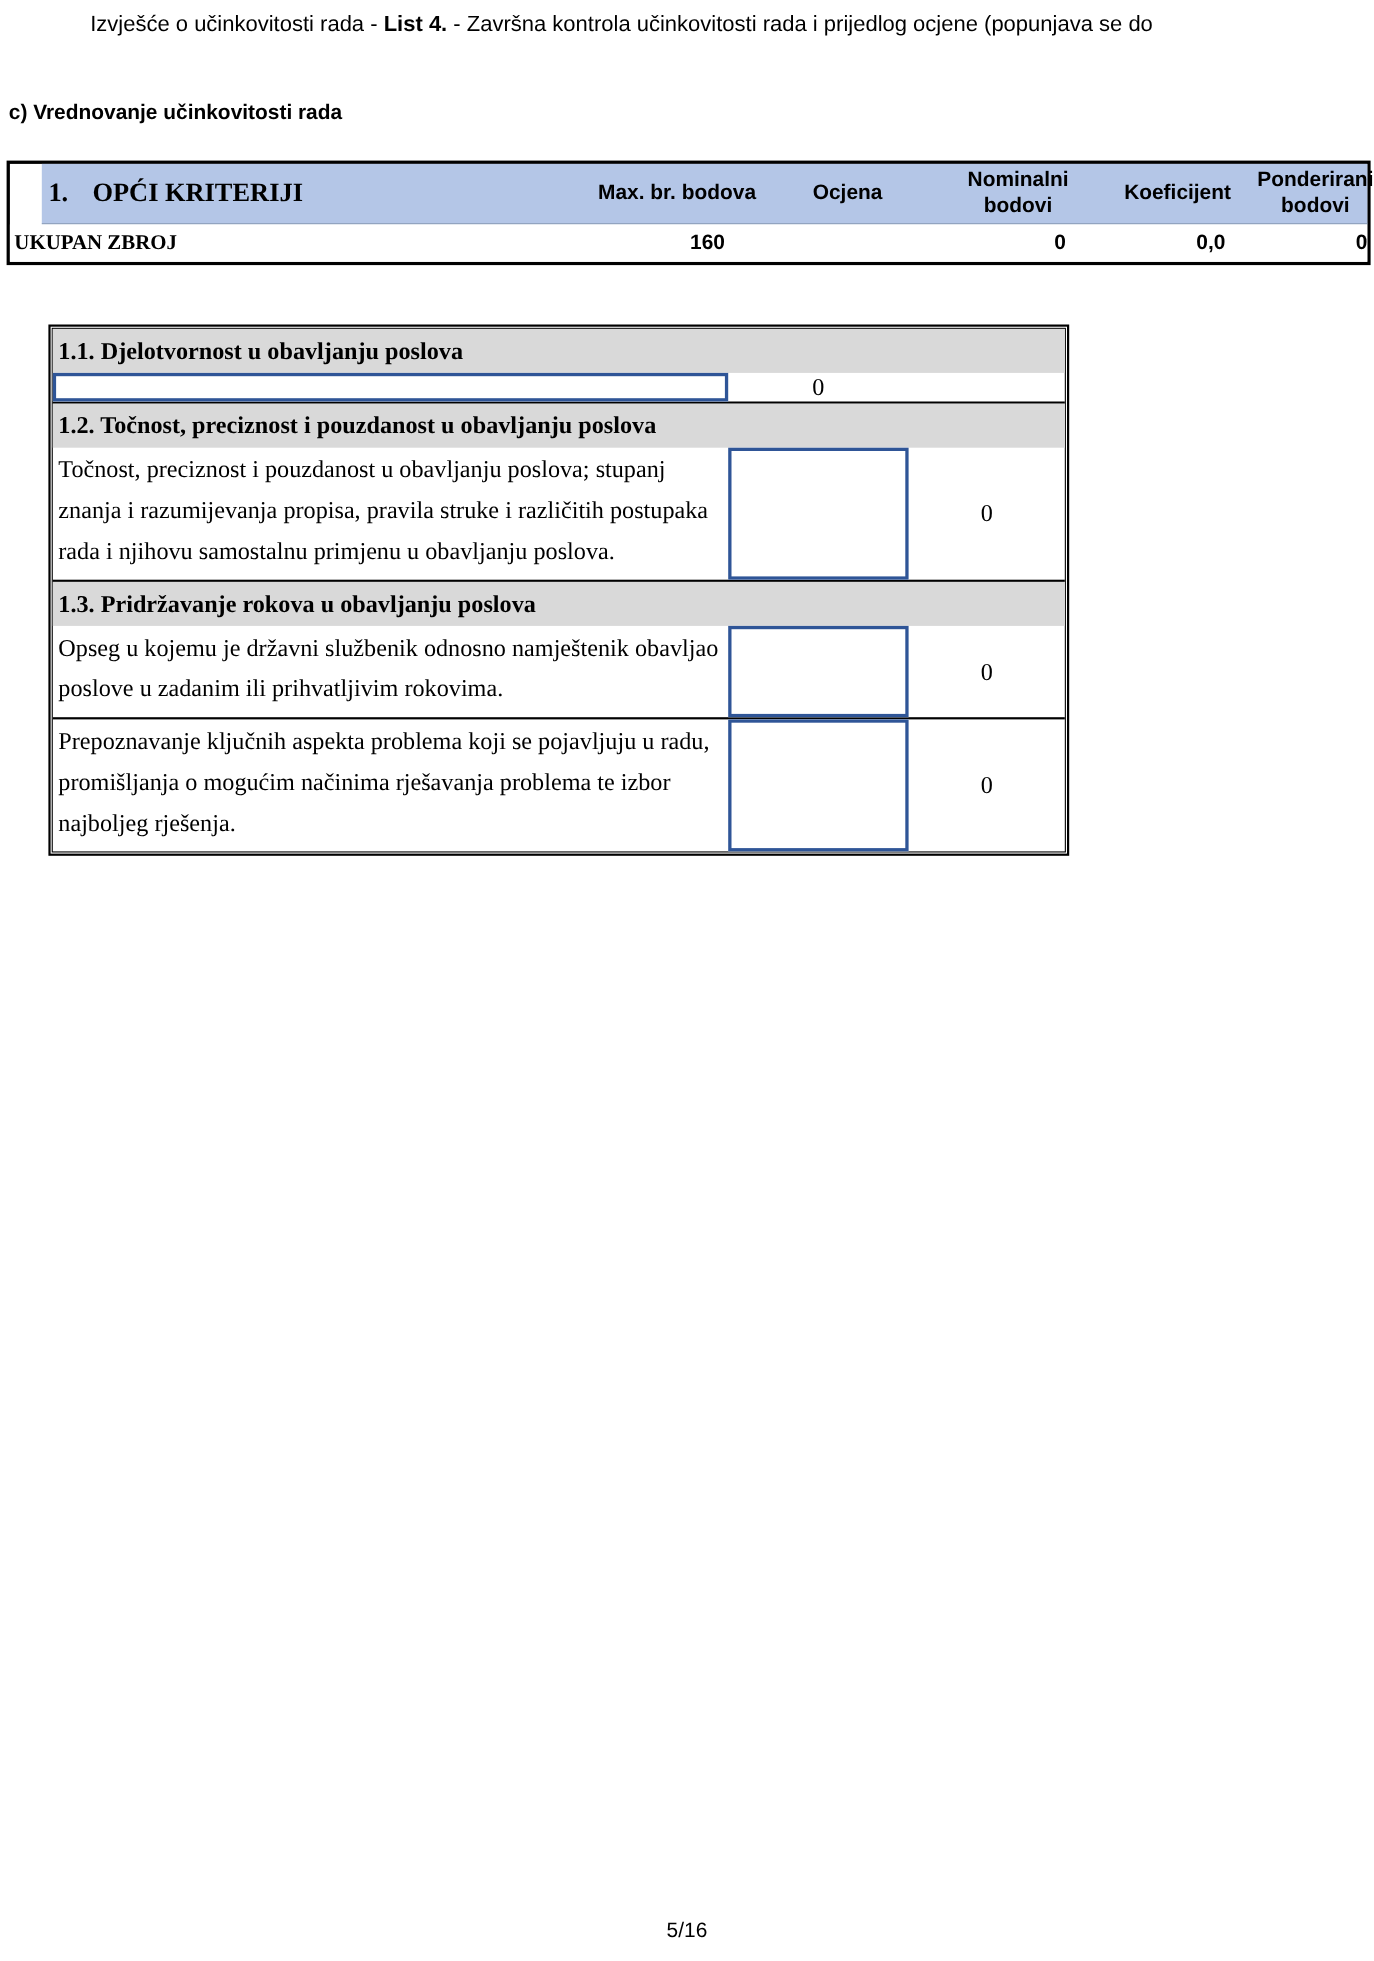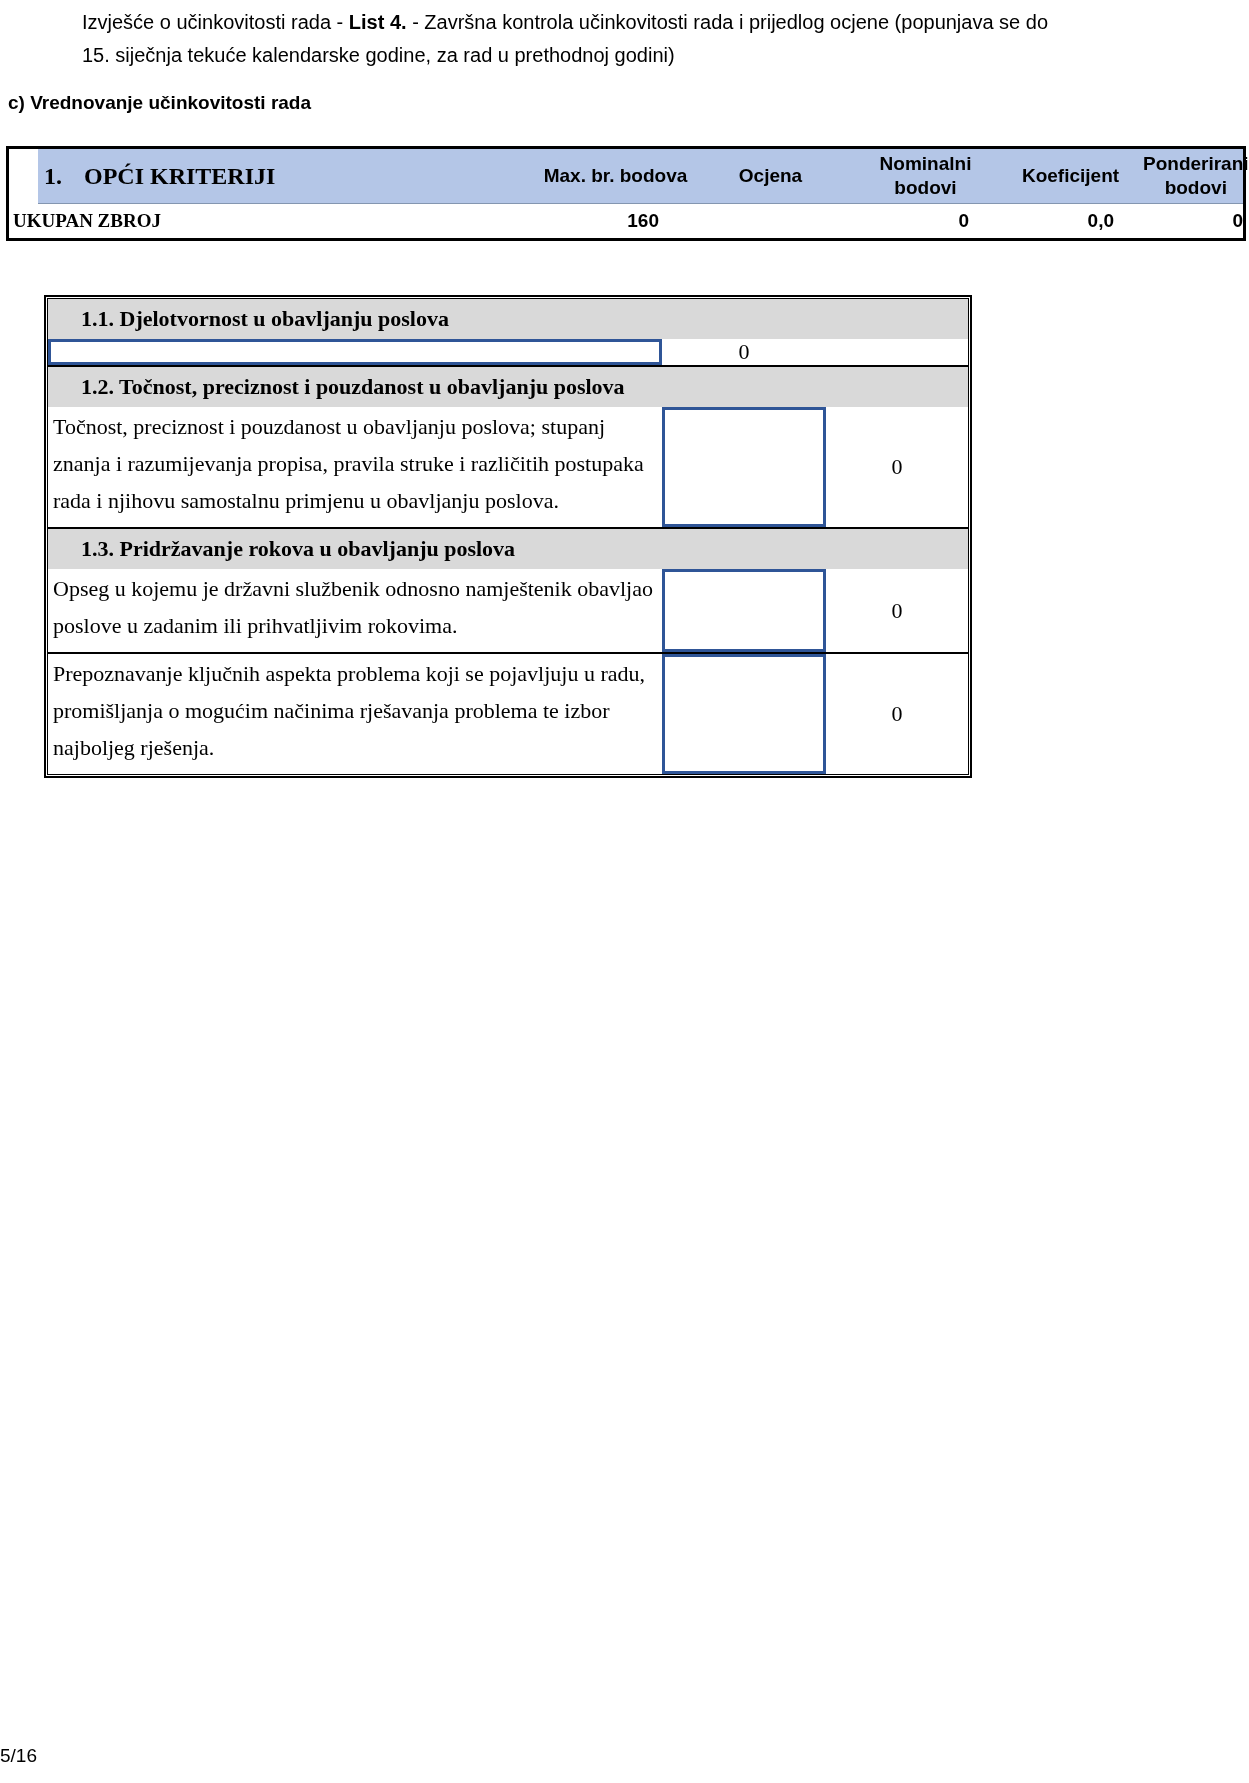--- a/index.html
+++ b/index.html
@@ -30,37 +30,36 @@
   .crit-label-cell .num{margin-right:22px;}
   .sum-row{height:34px;align-items:center;background:#fff;}
   .sum-row .cell{font-size:19px;font-weight:bold;text-align:right;}
   .sum-row .cell.left{text-align:left;padding-left:4px;font-family:Liberation Serif, serif;}
 
   
   .criteria-wrap{position:absolute;left:44px;top:295px;width:928px;border:2px solid #000;box-sizing:border-box;}
   .criteria-inner{border:1px solid #000;margin:1px;background:#fff;}
   .crit-section + .crit-section{border-top:2px solid #000;}
   .crit-title-band{background:var(--band-gray);padding:1px 5px 2px 5px;}
-  .crit-title{width:612px;font-family:"Liberation Serif",serif;font-size:22px;font-weight:bold;line-height:37px;margin-left:28px;}
+  .crit-title{width:612px;font-family:"Liberation Serif",serif;font-size:22px;font-weight:bold;line-height:37px;}
   .crit-body{display:grid;grid-template-columns:614px 164px auto;align-items:stretch;}
   .crit-desc{font-family:"Liberation Serif",serif;font-size:22px;line-height:37px;padding:1px 2px 8px 5px;}
   .crit-box{border:3px solid var(--box-blue);box-sizing:border-box;height:100%;background:#fff;}
   .crit-value{display:flex;align-items:center;justify-content:center;font-family:"Liberation Serif",serif;font-size:22px;}
 
   
-  .page-number{position:absolute;left:0;top:1745px;width:100%;font-size:19px;}
+  .page-number{position:absolute;left:0;top:1745px;width:100%;text-align:center;font-size:19px;}
 </style>
 </head>
 <body>
 
 <div class="page">
 
   <div class="doc-header">
     <div><span>Izvješće o učinkovitosti rada - </span><b>List 4.</b><span> - Završna kontrola učinkovitosti rada i prijedlog ocjene (popunjava se do</span></div>
-    <div>15. siječnja tekuće kalendarske godine, za rad u prethodnoj godini)</div>
   </div>
 
   <div class="sec-heading">c) Vrednovanje učinkovitosti rada</div>
 
   <div class="sum-table">
     <div class="sum-grid sum-head">
       <div class="crit-label-cell">
         <span class="num">1.</span><span>OPĆI KRITERIJI</span>
       </div>
       <div class="hcell">Max. br. bodova</div>

